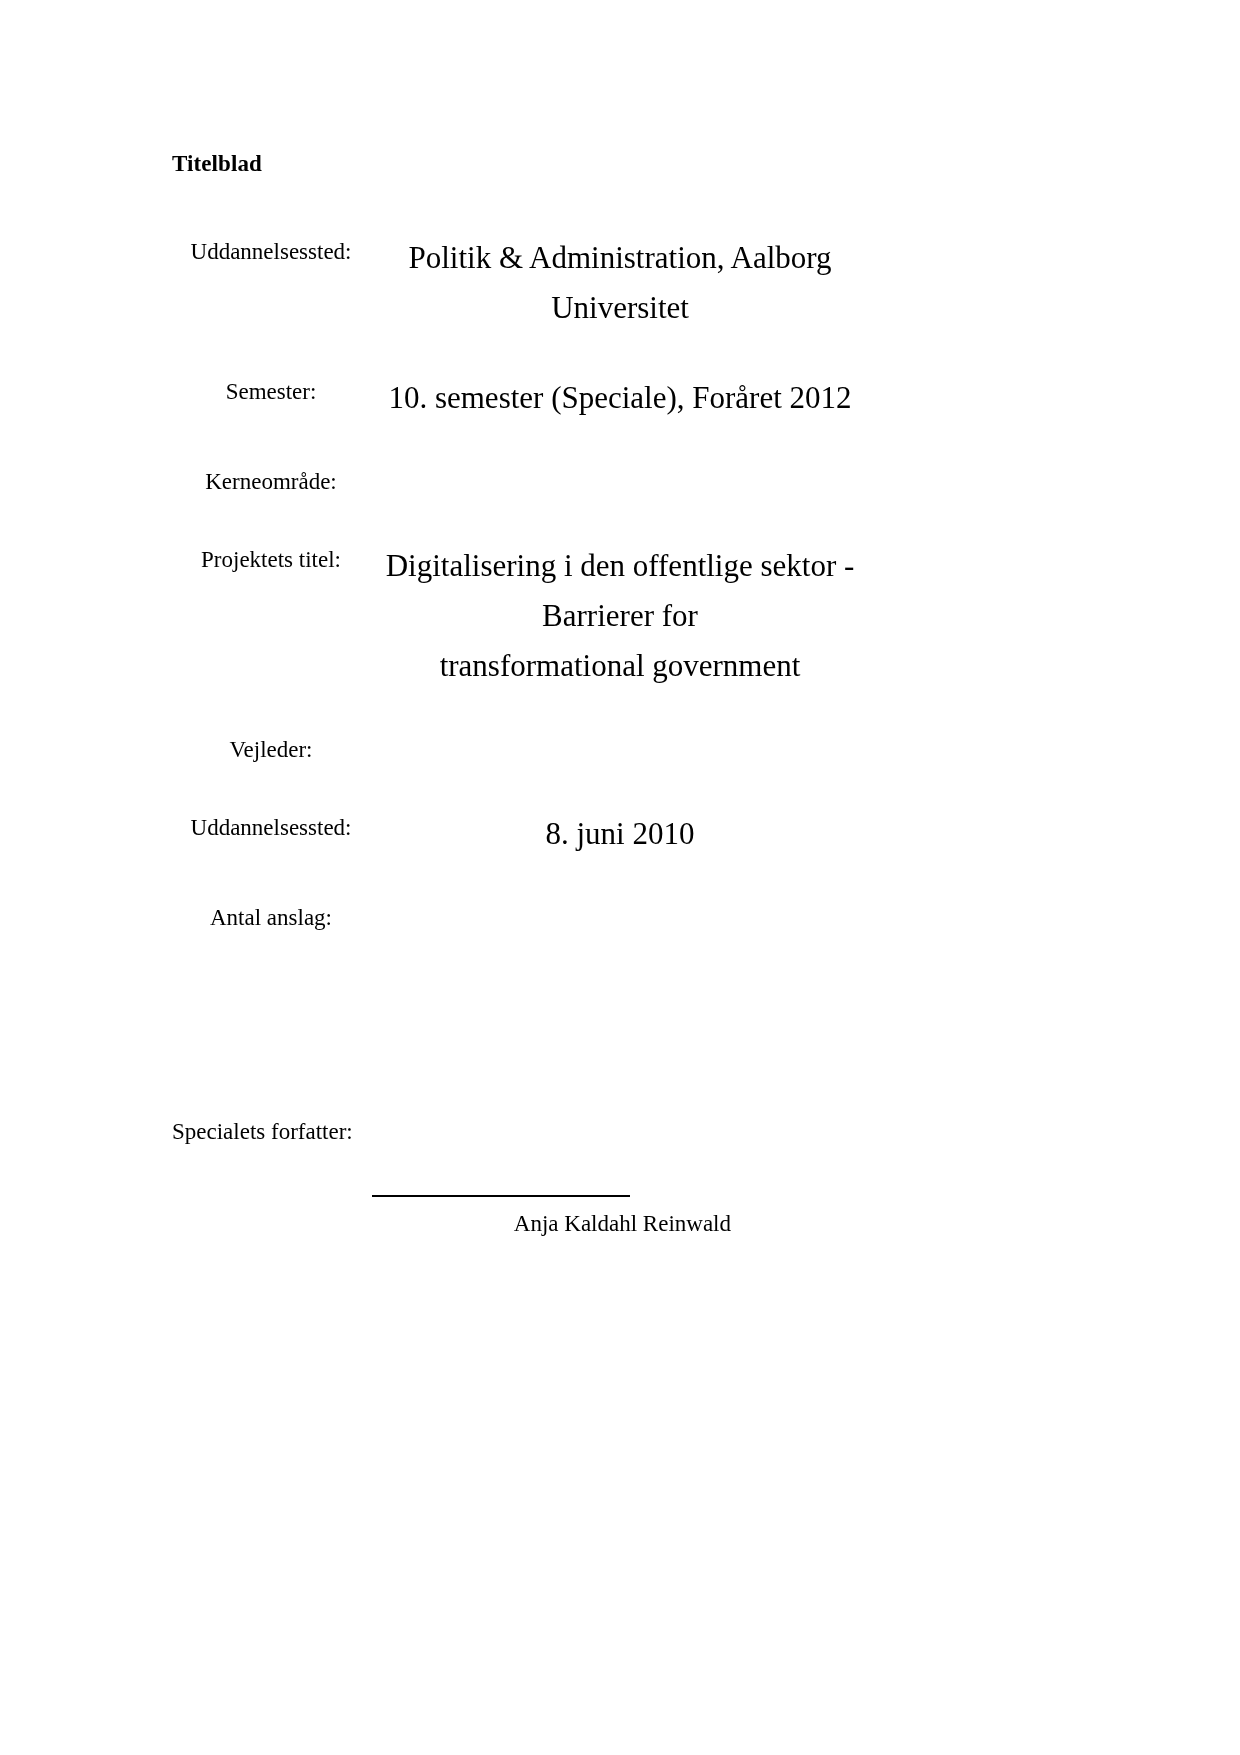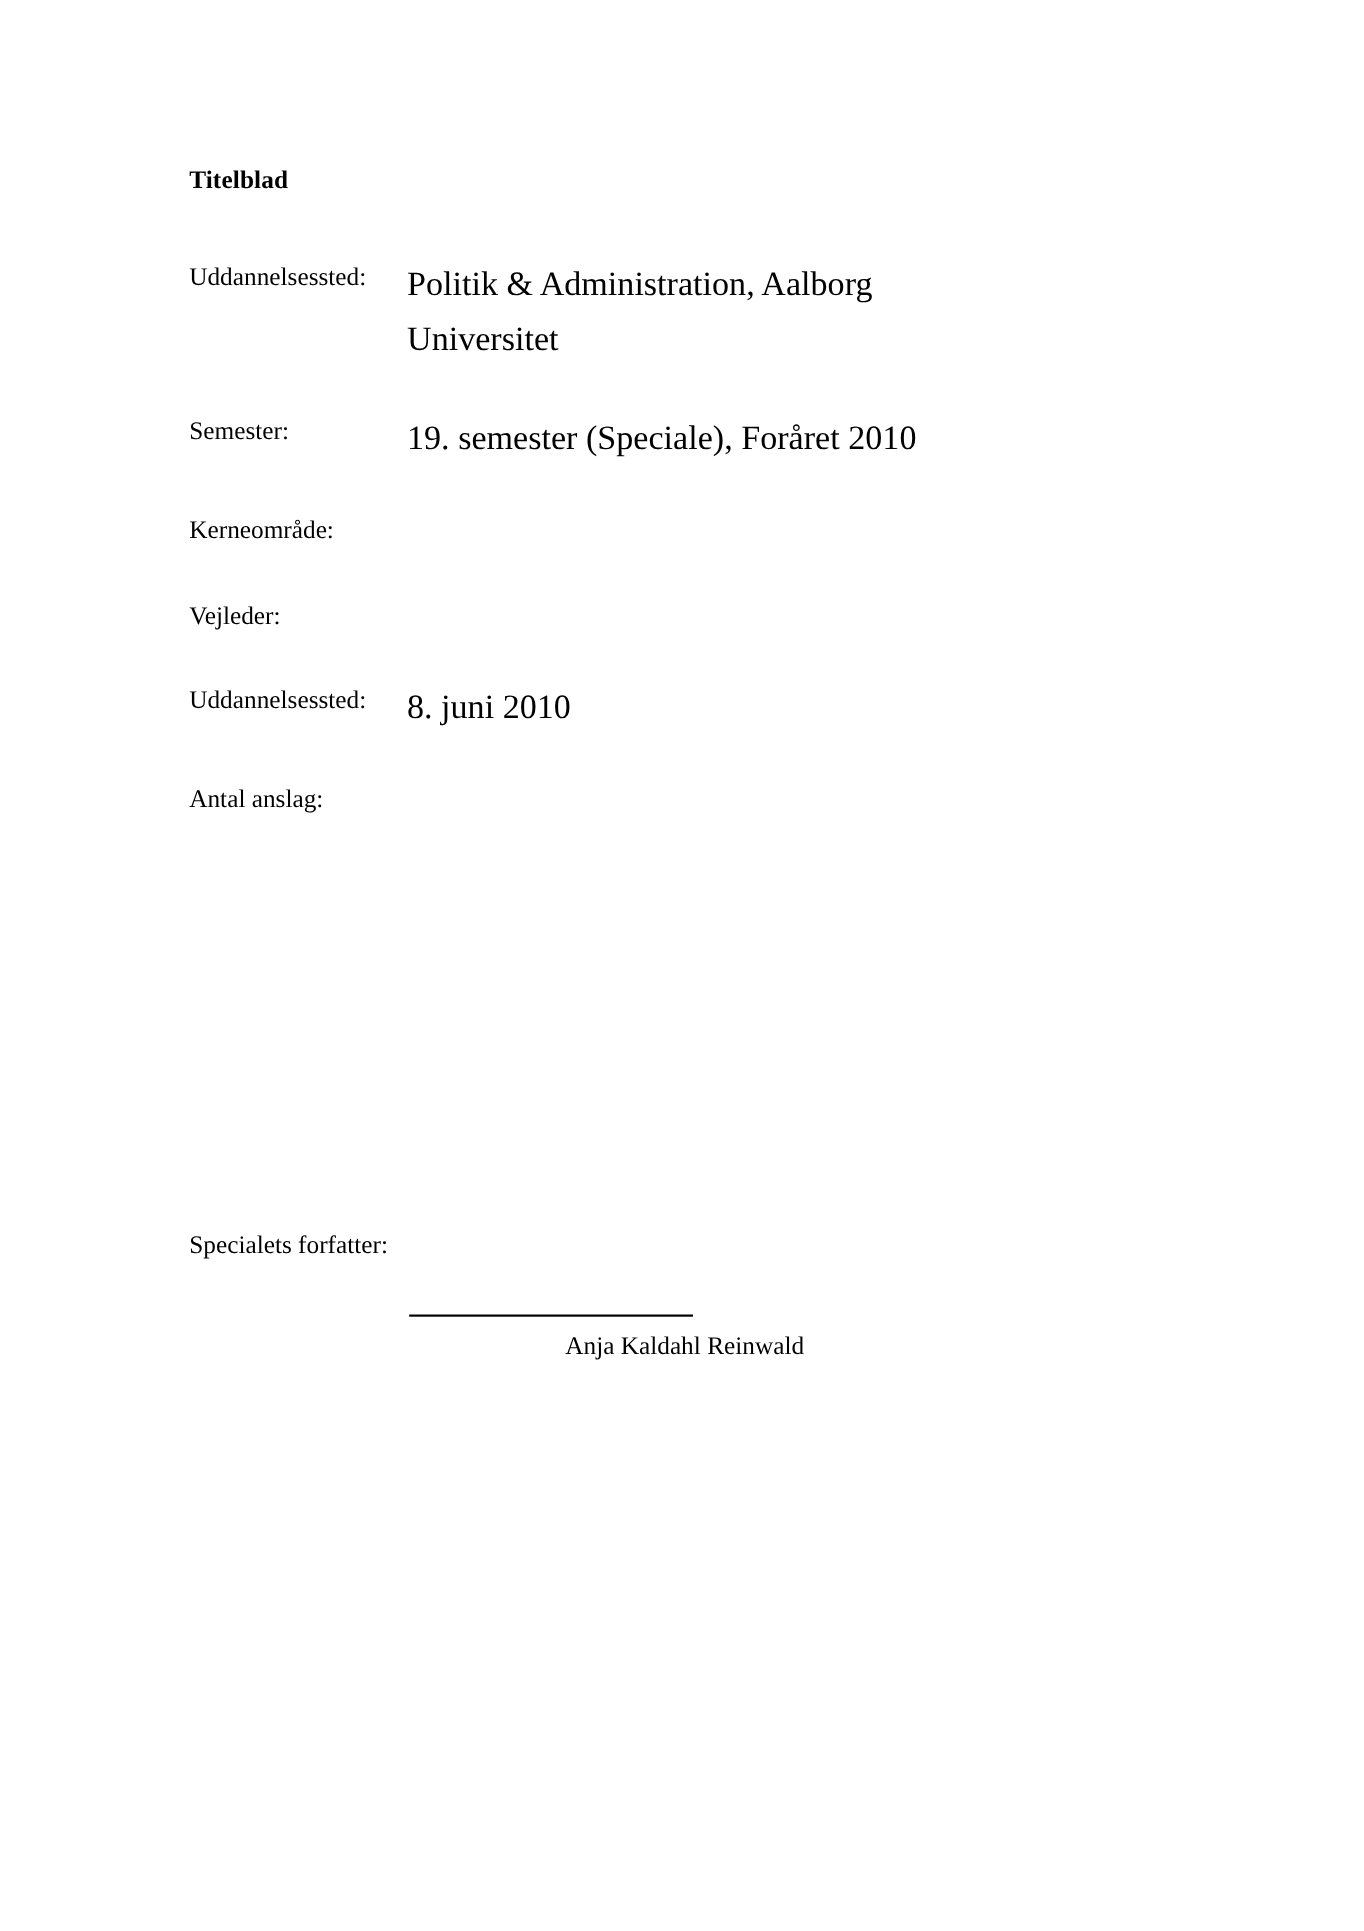--- a/index.html
+++ b/index.html
@@ -32,20 +32,21 @@
     font-weight: bold;
     font-size: 23px;
     line-height: 1.25;
     letter-spacing: 0.1px;
     margin: 0 0 54px 0;
   }
   .field-row {
     display: flex;
     align-items: flex-start;
     margin-bottom: 40px;
+    text-align: center;
   }
   .field-label {
     flex: 0 0 198px;
     width: 198px;
     font-size: 23px;
     line-height: 1.62;
     white-space: nowrap;
   }
   .field-value {
     flex: 1 1 auto;
@@ -100,28 +101,35 @@
       <div class="field-row">
         <div class="field-label">Uddannelsessted:</div>
         <div class="field-value">
           <span class="value-line">Politik &amp; Administration, Aalborg Universitet</span>
         </div>
       </div>
 
       <div class="field-row">
         <div class="field-label">Semester:</div>
         <div class="field-value">
-          <span class="value-line">19. semester (Speciale), Foråret 2010</span>
+          <span class="value-line">10. semester (Speciale), Foråret 2012</span>
         </div>
       </div>
 
       <div class="field-row">
         <div class="field-label">Kerneområde:</div>
       </div>
 
+      <div class="field-row">
+        <div class="field-label">Projektets titel:</div>
+        <div class="field-value">
+          <span class="value-line">Digitalisering i den offentlige sektor - Barrierer for</span>
+          <span class="value-line">transformational government</span>
+        </div>
+      </div>
 
       <div class="field-row">
         <div class="field-label">Vejleder:</div>
       </div>
 
       <div class="field-row">
         <div class="field-label">Uddannelsessted:</div>
         <div class="field-value">
           <span class="value-line">8. juni 2010</span>
         </div>

